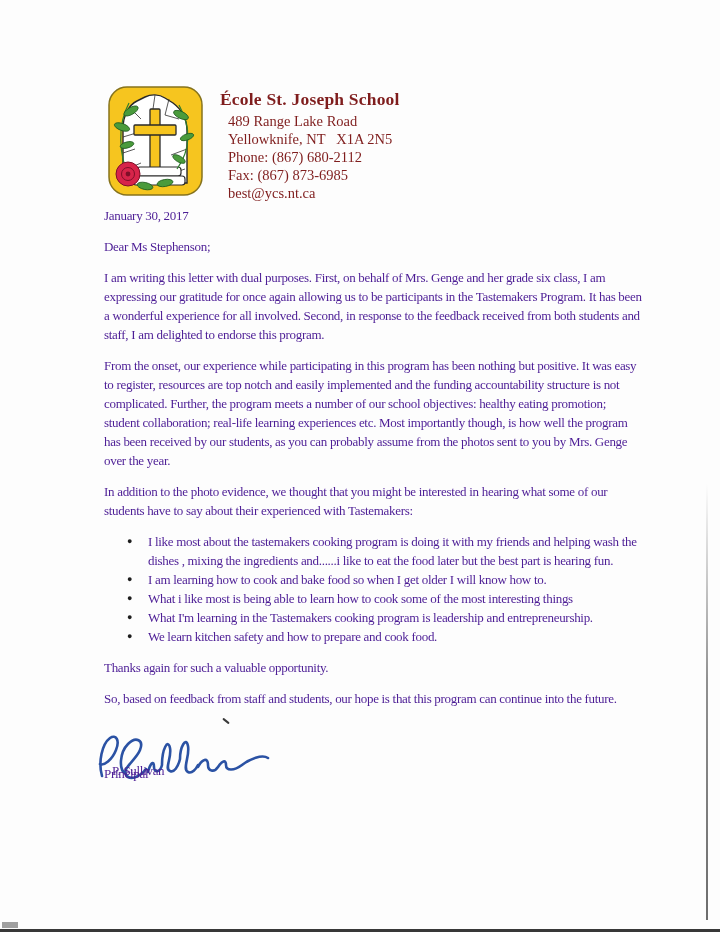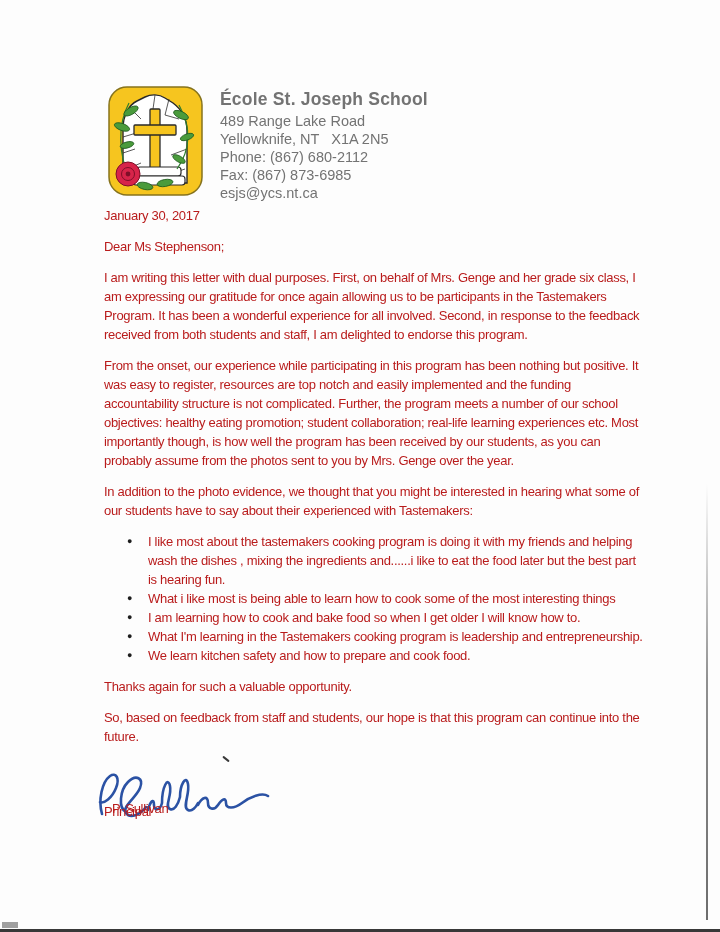--- a/index.html
+++ b/index.html
@@ -16,37 +16,38 @@
   }
 
   
   .letterhead {
     position:absolute; left:107px; top:85px;
     display:flex; align-items:flex-start;
   }
   .logo-svg { display:block; }
   .letterhead-text {
     margin-left:16px; padding-top:4px;
-    font-family:Liberation Sans, sans-serif;
-    color:#737373;
+    font-family:Liberation Serif, serif;
+    color:#7f1d1d;
   }
   .school-name {
     font-size:17.5px; font-weight:700; letter-spacing:.2px;
     margin:0 0 3px 0; line-height:20px;
   }
   .lh-line {
     font-size:14.5px; line-height:18px;
-    white-space:pre-wrap; font-weight:500;
+    white-space:pre-wrap; font-weight:500;margin-left:8px;
   }
 
   
   .letter-body {
     position:absolute; left:104px; top:206px; width:540px;
     font-size:13px; line-height:19px; letter-spacing:-0.3px;
-    color:#b91c1c;
+    color:#4c1d95;
+    font-family:Liberation Serif, serif;
   }
   .letter-body p { margin:0 0 12px 0; }
   .para { margin-bottom:12px; }
   .date-line { margin-bottom:13px; }
   .salutation { margin-bottom:13px; }
   ul.student-quotes {
     list-style:none; margin:0 0 12px 0; padding:0 0 0 44px;
   }
   ul.student-quotes li { position:relative; margin:0; }
   ul.student-quotes li::before {
@@ -132,36 +133,36 @@
         <circle cx="21" cy="89" r="2.4" fill="#7e0f28"></circle>
       </g>
     </svg>
 
     <div class="letterhead-text">
       <div class="school-name">École St. Joseph School</div>
       <div class="lh-line">489 Range Lake Road</div>
       <div class="lh-line">Yellowknife, NT   X1A 2N5</div>
       <div class="lh-line">Phone: (867) 680-2112</div>
       <div class="lh-line">Fax: (867) 873-6985</div>
-      <div class="lh-line">esjs@ycs.nt.ca</div>
+      <div class="lh-line">best@ycs.nt.ca</div>
     </div>
   </header>
 
   <main class="letter-body">
     <p class="date-line">January 30, 2017</p>
     <p class="salutation">Dear Ms Stephenson;</p>
 
     <p class="para">I am writing this letter with dual purposes. First, on behalf of Mrs. Genge and her grade six class, I am expressing our gratitude for once again allowing us to be participants in the Tastemakers Program. It has been a wonderful experience for all involved. Second, in response to the feedback received from both students and staff, I am delighted to endorse this program.</p>
     <p class="para">From the onset, our experience while participating in this program has been nothing but positive. It was easy to register, resources are top notch and easily implemented and the funding accountability structure is not complicated. Further, the program meets a number of our school objectives: healthy eating promotion; student collaboration; real-life learning experiences etc. Most importantly though, is how well the program has been received by our students, as you can probably assume from the photos sent to you by Mrs. Genge over the year.</p>
     <p class="para">In addition to the photo evidence, we thought that you might be interested in hearing what some of our students have to say about their experienced with Tastemakers:</p>
 
     <ul class="student-quotes">
       <li>I like most about the tastemakers cooking program is doing it with my friends and helping wash the dishes , mixing the ingredients and......i like to eat the food later but the best part is hearing fun.</li>
+      <li>I am learning how to cook and bake food so when I get older I will know how to.</li>
       <li>What i like most is being able to learn how to cook some of the most interesting things</li>
-      <li>I am learning how to cook and bake food so when I get older I will know how to.</li>
       <li>What I'm learning in the Tastemakers cooking program is leadership and entrepreneurship.</li>
       <li>We learn kitchen safety and how to prepare and cook food.</li>
     </ul>
 
     <p class="para">Thanks again for such a valuable opportunity.</p>
     <p class="para">So, based on feedback from staff and students, our hope is that this program can continue into the future.</p>
 
     <div class="signature-block">
       <span class="pen-tick"></span>
       <svg class="signature-svg" width="178" height="58" viewBox="0 0 178 58">

